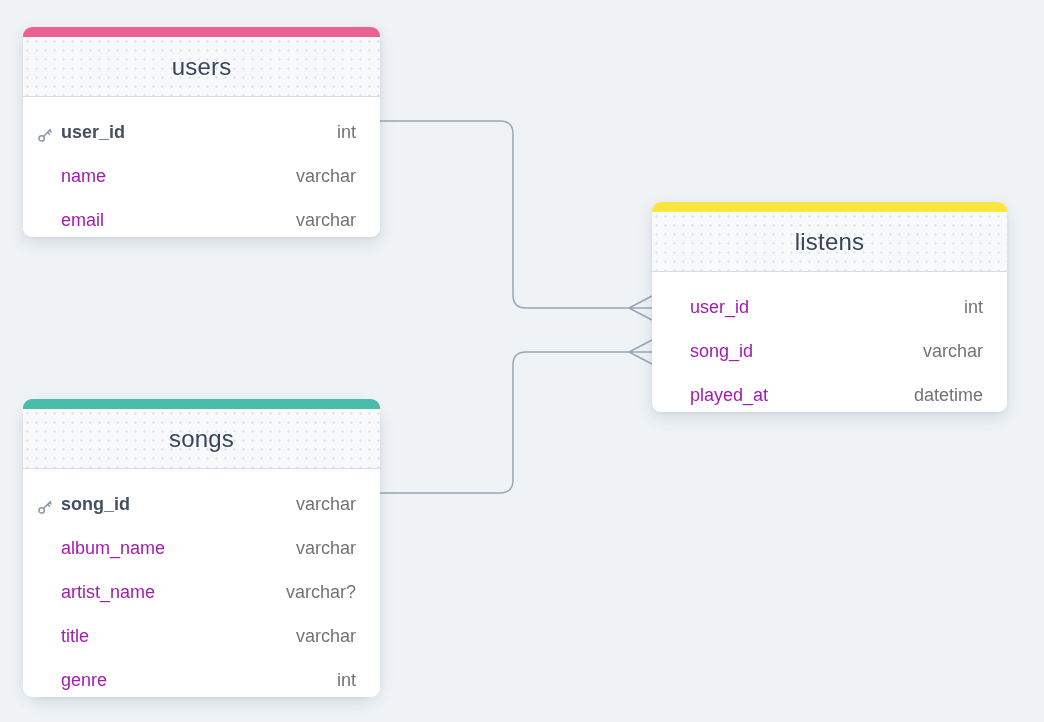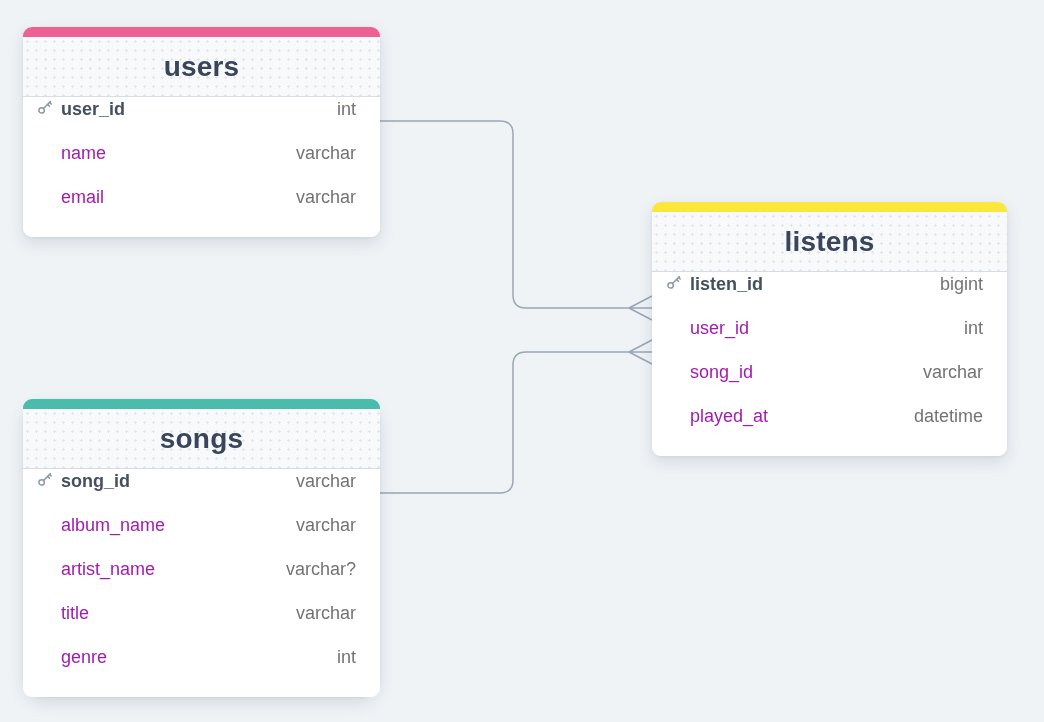--- a/index.html
+++ b/index.html
@@ -29,34 +29,34 @@
     display: flex;
     align-items: center;
     justify-content: center;
     background-color: #F7F9FB;
     background-image: radial-gradient(circle, #e0e6ec 1px, rgba(0,0,0,0) 1.3px);
     background-size: 9px 9px;
     border-bottom: 1px solid #D7DDE6;
     box-sizing: border-box;
   }
   .table-title {
-    font-size: 28px;
-    font-weight: 700;
+    font-size: 24px;
+    font-weight: 400;
     color: #39455A;
     letter-spacing: 0.2px;
   }
   .table-body {
     padding: 2px 0 6px 0;
     background: #ffffff;
     border-radius: 0 0 9px 9px;
   }
   .field-row {
     height: 44px;
     display: flex;
-    align-items: flex-start;
+    align-items: flex-end;
     padding: 0 24px 0 14px;
     box-sizing: border-box;
   }
   .key-slot {
     width: 24px;
     display: flex;
     align-items: center;
     justify-content: flex-start;
     flex: none;
   }
@@ -122,30 +122,20 @@
           <span class="field-type">varchar</span>
         </div>
       </div>
     </div>
     <div class="table-card" style="left: 652px; top: 170px; width: 355px; margin-top: 32px;">
       <div class="table-bar" style="background: rgb(251, 230, 62);"></div>
       <div class="table-header">
         <span class="table-title">listens</span>
       </div>
       <div class="table-body">
-        <div class="field-row pk">
-          <span class="key-slot">
-            <svg width="16" height="16" viewBox="0 0 16 16" fill="none" xmlns="http://www.w3.org/2000/svg">
-              <circle cx="4.6" cy="11.4" r="2.7" stroke="#8C99A9" stroke-width="1.5"></circle>
-              <path d="M6.7 9.3 L13.4 2.6 M10.6 5.4 L12.5 7.3 M12.6 3.4 L14.2 5.0" stroke="#8C99A9" stroke-width="1.5" stroke-linecap="round"></path>
-            </svg>
-          </span>
-          <span class="field-name">listen_id</span>
-          <span class="field-type">bigint</span>
-        </div>
         <div class="field-row">
           <span class="key-slot"></span>
           <span class="field-name">user_id</span>
           <span class="field-type">int</span>
         </div>
         <div class="field-row">
           <span class="key-slot"></span>
           <span class="field-name">song_id</span>
           <span class="field-type">varchar</span>
         </div>

